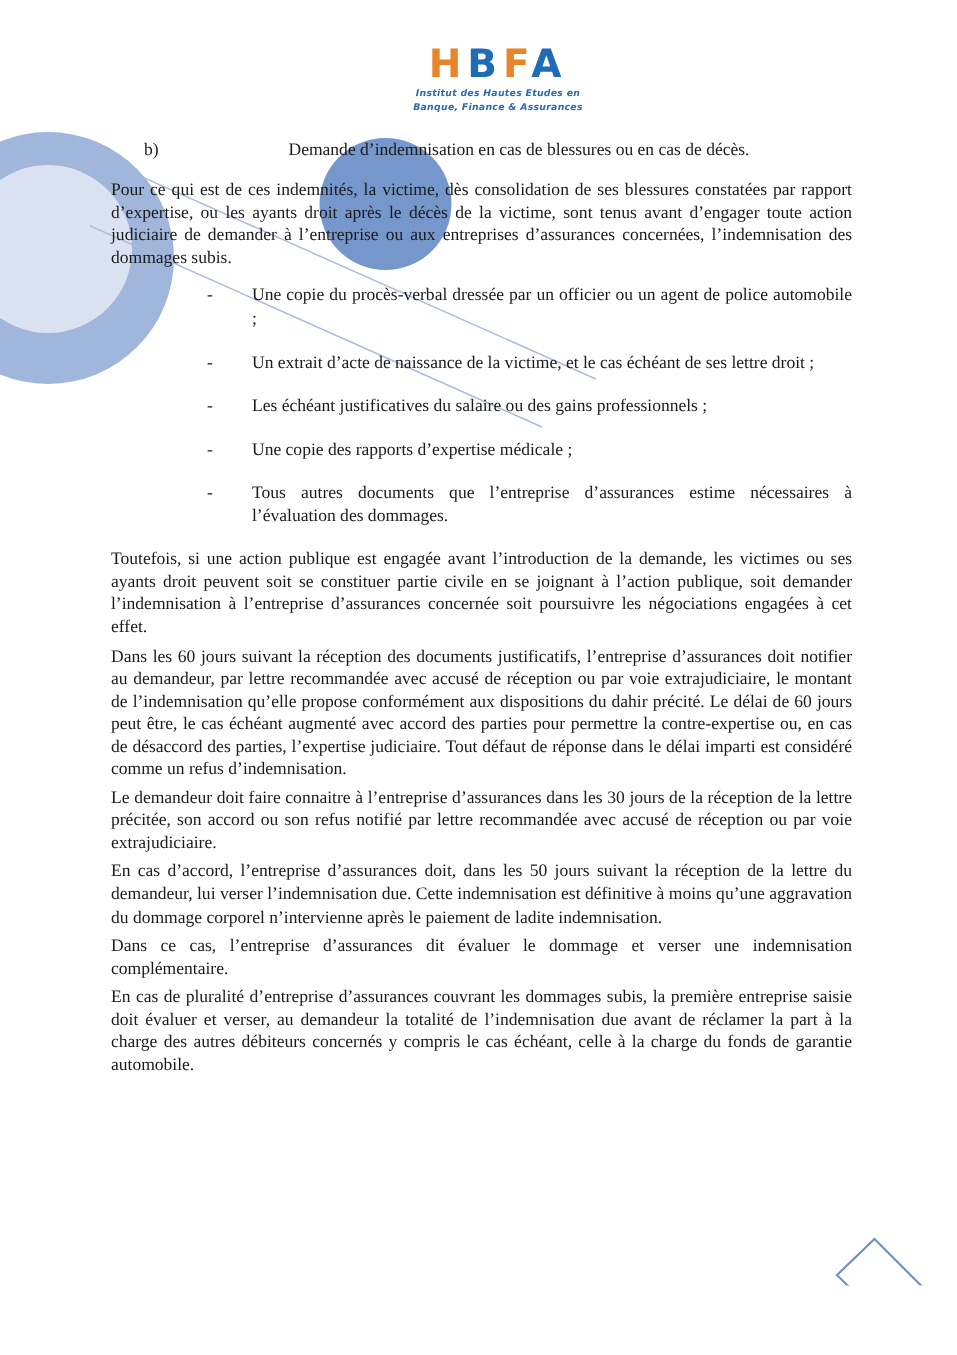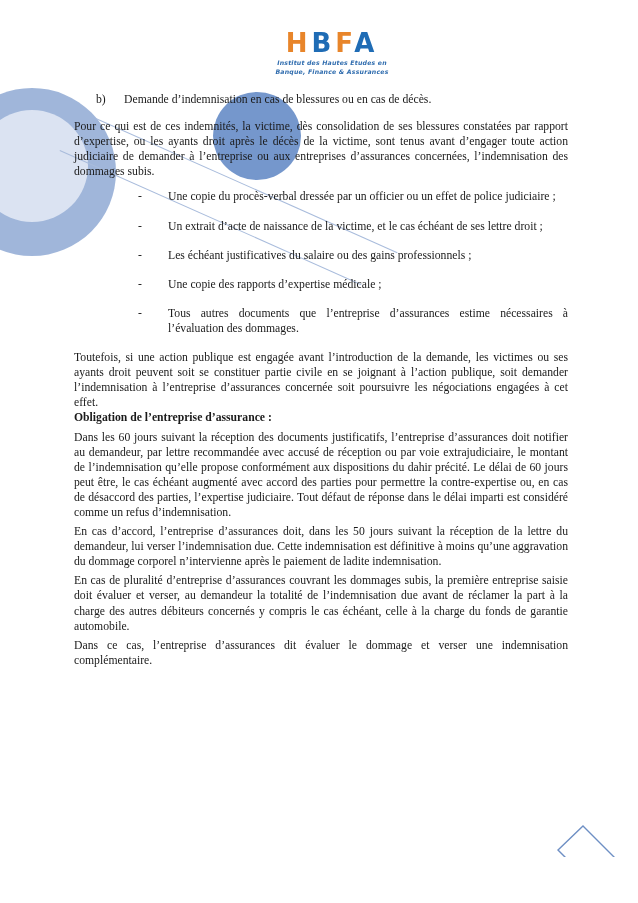--- a/index.html
+++ b/index.html
@@ -136,20 +136,21 @@
     display: flex;
     margin-left: 22px;
     margin-bottom: 12px;
   }
   .heading-b .marker {
     width: 28px;
     flex: 0 0 28px;
   }
   .heading-b .htext {
     flex: 1;
+    text-align: center;
   }
   .para {
     margin-bottom: 0;
   }
   .spaced { }
   .list {
     margin: 10px 0 0 0;
     padding: 0;
     list-style: none;
   }
@@ -198,21 +199,21 @@
       <span class="marker">b)</span>
       <span class="htext">Demande d’indemnisation en cas de blessures ou en cas de décès.</span>
     </div>
 
     <p class="para spaced">Pour ce qui est de ces indemnités, la victime, dès consolidation de ses blessures constatées par rapport d’expertise, ou les ayants droit après le décès de la victime, sont tenus avant d’engager toute action judiciaire de demander à l’entreprise ou aux entreprises d’assurances concernées, l’indemnisation des dommages subis.</p>
 
 
     <ul class="list">
       <li>
         <span class="dash">-</span>
-        <span class="li-text">Une copie du procès-verbal dressée par un officier ou un effet de police judiciaire ;</span>
+        <span class="li-text">Une copie du procès-verbal dressée par un officier ou un agent de police automobile ;</span>
       </li>
       <li>
         <span class="dash">-</span>
         <span class="li-text">Un extrait d’acte de naissance de la victime, et le cas échéant de ses lettre droit ;</span>
       </li>
       <li>
         <span class="dash">-</span>
         <span class="li-text">Les échéant justificatives du salaire ou des gains professionnels ;</span>
       </li>
       <li>
@@ -220,25 +221,25 @@
         <span class="li-text">Une copie des rapports d’expertise médicale ;</span>
       </li>
       <li>
         <span class="dash">-</span>
         <span class="li-text">Tous autres documents que l’entreprise d’assurances estime nécessaires à l’évaluation des dommages.</span>
       </li>
     </ul>
 
     <p class="para spaced">Toutefois, si une action publique est engagée avant l’introduction de la demande, les victimes ou ses ayants droit peuvent soit se constituer partie civile en se joignant à l’action publique, soit demander l’indemnisation à l’entreprise d’assurances concernée soit poursuivre les négociations engagées à cet effet.</p>
 
-    <p class="para spaced bold">Obligation de l’entreprise d’assurance :</p>
 
     <p class="para tight">Dans les 60 jours suivant la réception des documents justificatifs, l’entreprise d’assurances doit notifier au demandeur, par lettre recommandée avec accusé de réception ou par voie extrajudiciaire, le montant de l’indemnisation qu’elle propose conformément aux dispositions du dahir précité. Le délai de 60 jours peut être, le cas échéant augmenté avec accord des parties pour permettre la contre-expertise ou, en cas de désaccord des parties, l’expertise judiciaire. Tout défaut de réponse dans le délai imparti est considéré comme un refus d’indemnisation.</p>
 
+    <p class="para tight">Le demandeur doit faire connaitre à l’entreprise d’assurances dans les 30 jours de la réception de la lettre précitée, son accord ou son refus notifié par lettre recommandée avec accusé de réception ou par voie extrajudiciaire.</p>
 
     <p class="para tight">En cas d’accord, l’entreprise d’assurances doit, dans les 50 jours suivant la réception de la lettre du demandeur, lui verser l’indemnisation due. Cette indemnisation est définitive à moins qu’une aggravation du dommage corporel n’intervienne après le paiement de ladite indemnisation.</p>
 
+    <p class="para tight">Dans ce cas, l’entreprise d’assurances dit évaluer le dommage et verser une indemnisation complémentaire.</p>
+
     <p class="para tight">En cas de pluralité d’entreprise d’assurances couvrant les dommages subis, la première entreprise saisie doit évaluer et verser, au demandeur la totalité de l’indemnisation due avant de réclamer la part à la charge des autres débiteurs concernés y compris le cas échéant, celle à la charge du fonds de garantie automobile.</p>
-
-    <p class="para tight">Dans ce cas, l’entreprise d’assurances dit évaluer le dommage et verser une indemnisation complémentaire.</p>
 
   </div>
 </div>
 
 </body></html>

